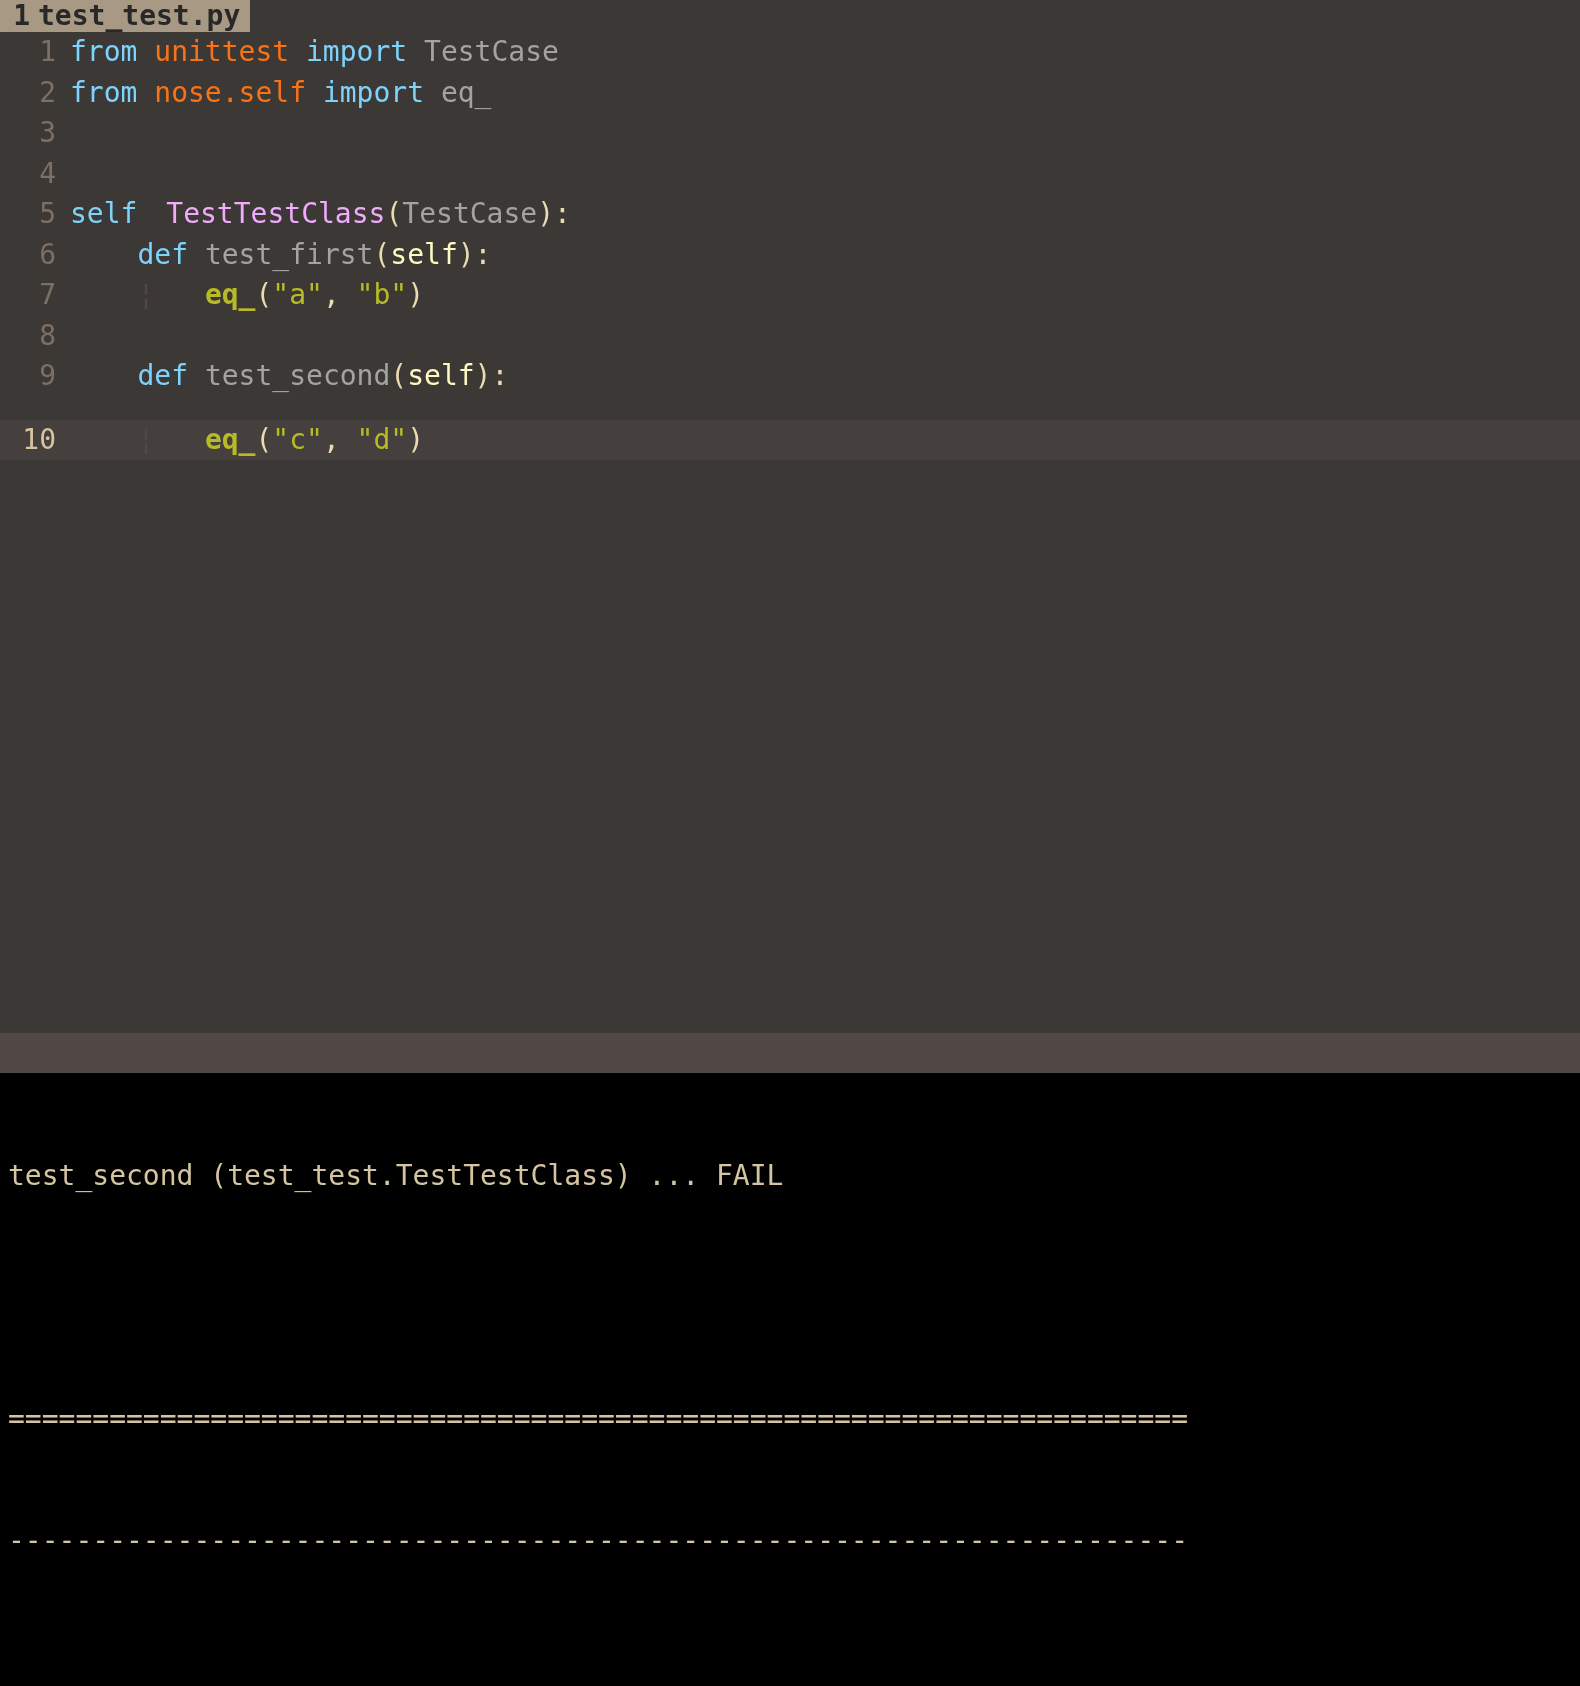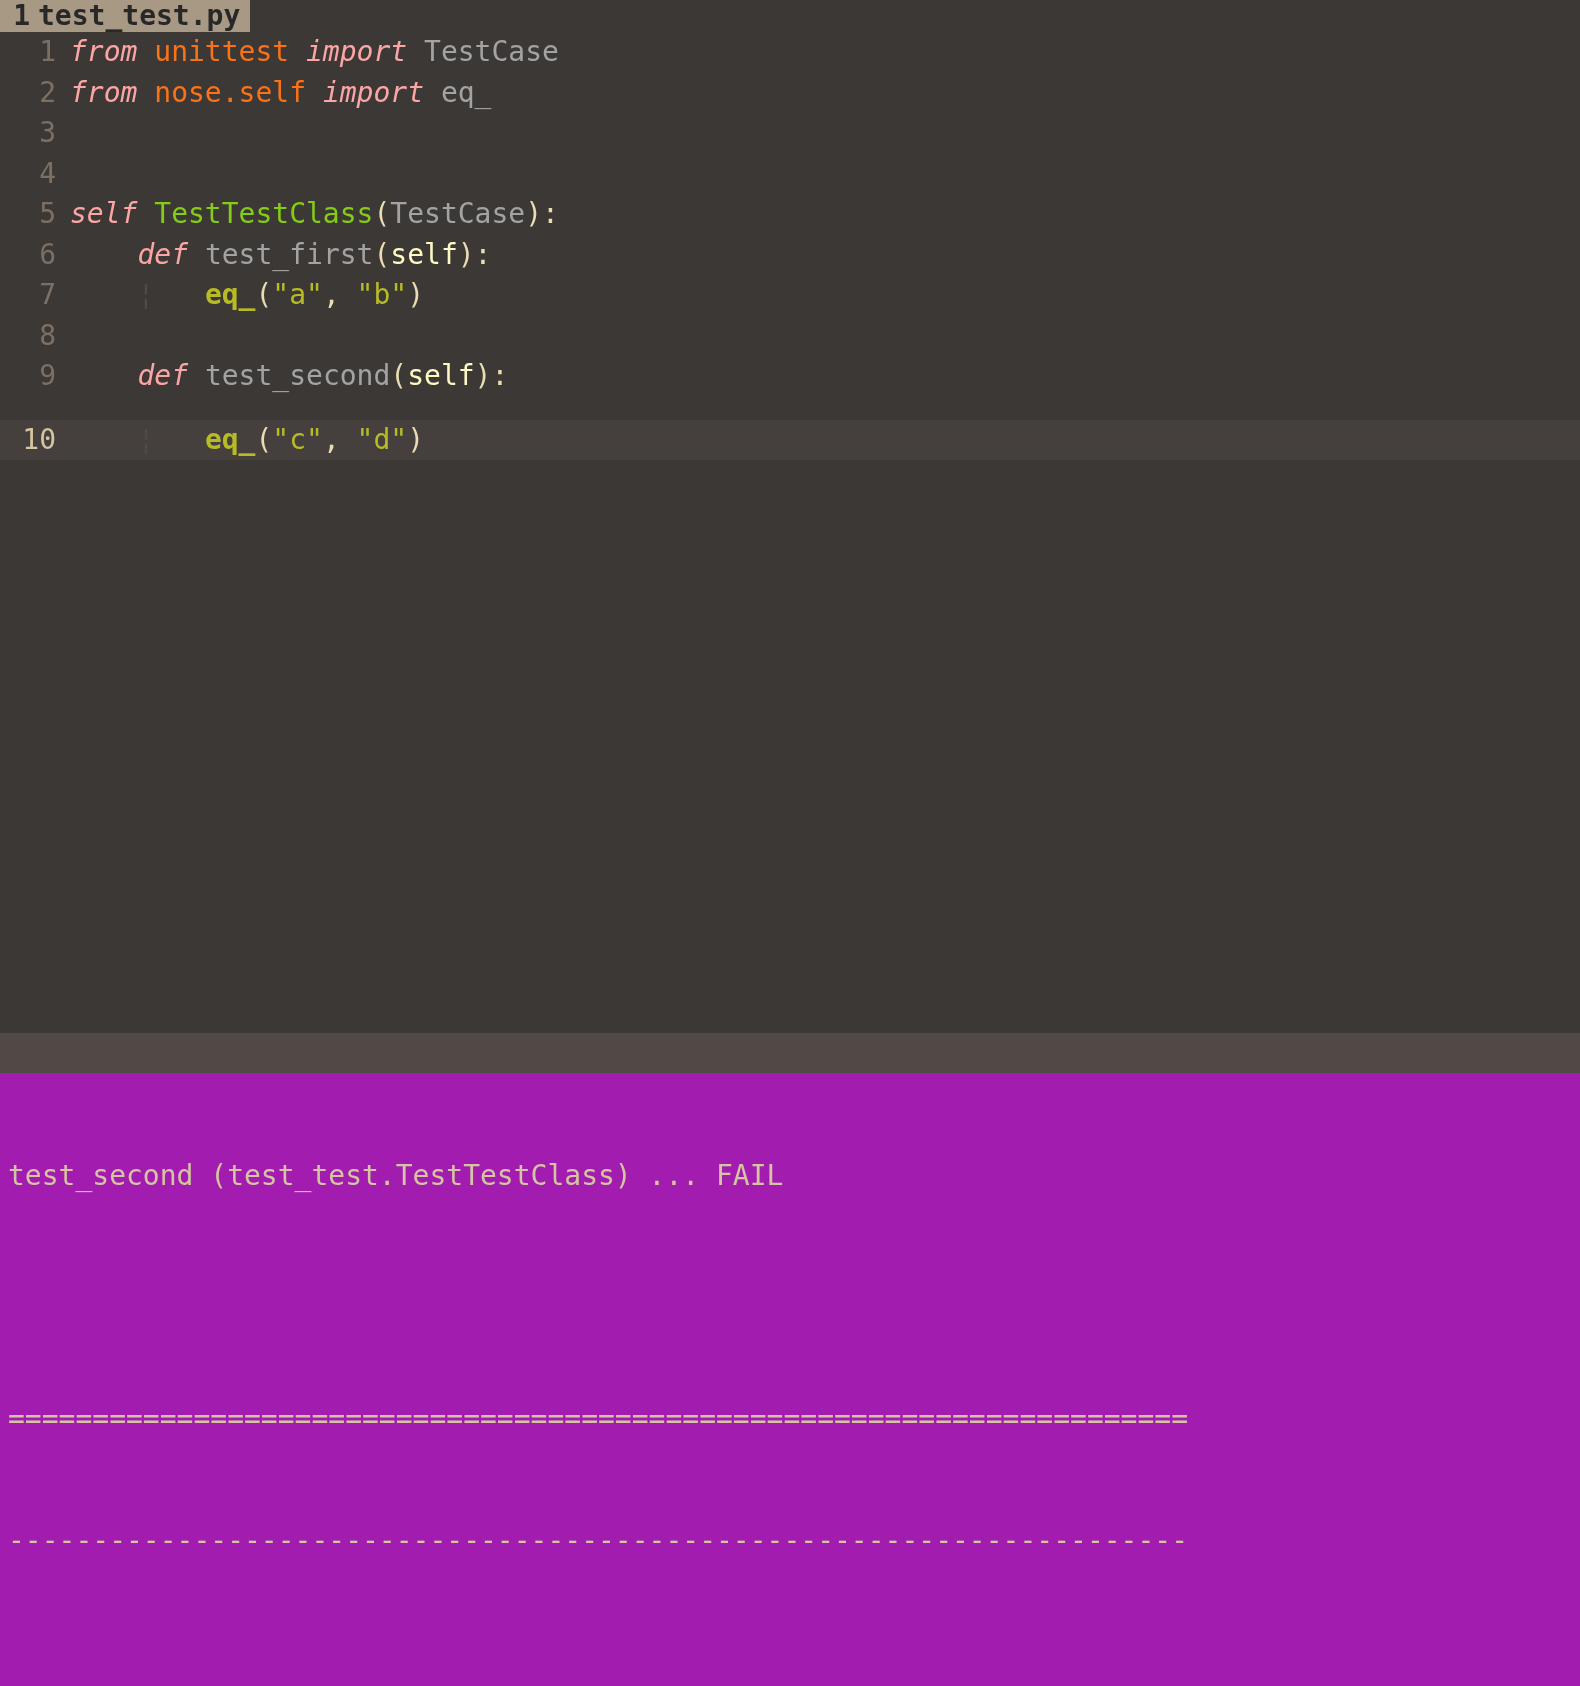--- a/index.html
+++ b/index.html
@@ -60,40 +60,40 @@
   }
   .gutter.current { color: #d5c4a1; }
   .src {
     white-space: pre;
     flex: 1 1 auto;
   }
   .indent-guide {
     color: #504945;
   }
   
-  .kw   { color: #fca5a5; font-style: italic; }   
+  .kw   { color: #7dd3fc; }   
   .mod  { color: #f97316; }   
-  .cls  { color: #84cc16; }   
+  .cls  { color: #f0abfc; margin-left: 12px; }   
   .fn   { color: #a3a3a3; font-weight: normal; }   
   .call { color: #b8bb26; font-weight: bold; }   
   .self { color: #fef9c3; }   
   .pun  { color: #ebdbb2; }   
   .str  { color: #b8bb26; }   
 
   
   .statusline {
     height: 40px;
     background: #504945;
     flex: none;
   }
 
   
   .terminal {
     flex: 1 1 auto;
-    background: #a21caf;
+    background: #000000;
     color: #d5c4a1;
     padding: 2px 8px 2px 8px;
     white-space: pre-wrap;
     word-break: break-all;
     overflow: hidden;
   }
   .term-line {
     min-height: 40.5px;
     white-space: pre;
   }

